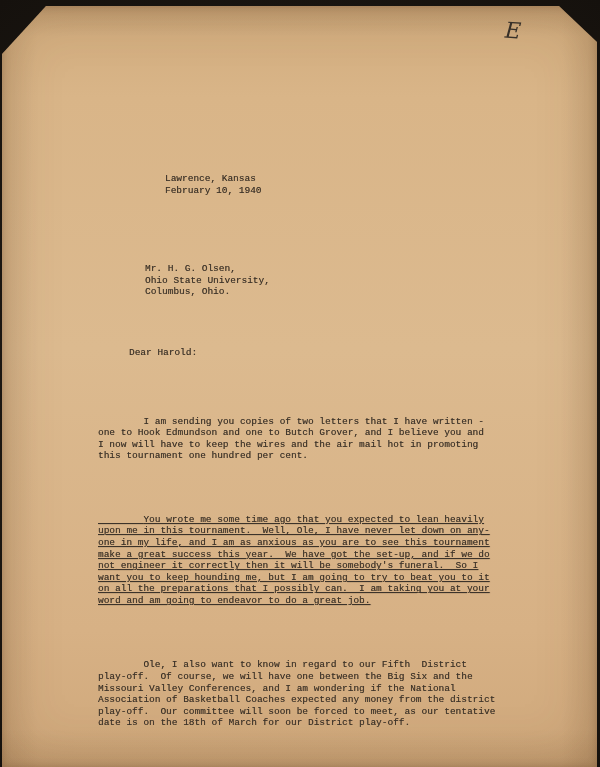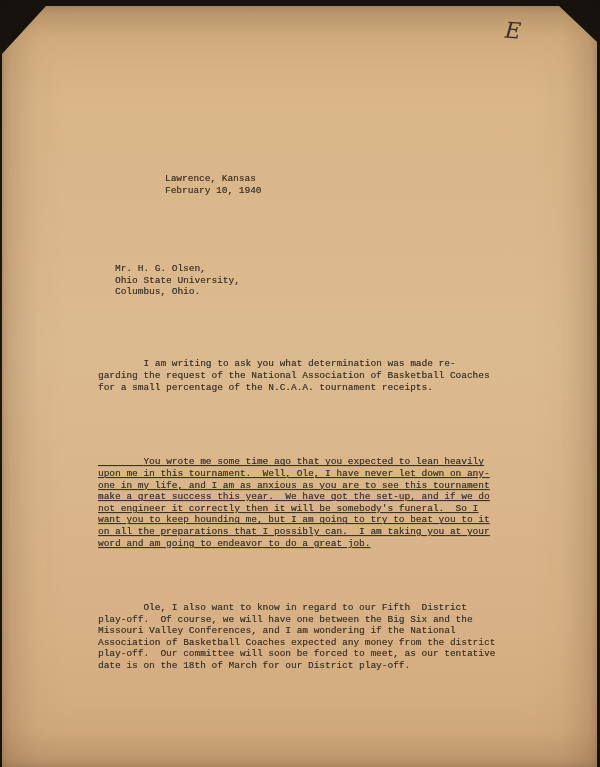--- a/index.html
+++ b/index.html
@@ -45,46 +45,48 @@
     width: 410px;
     font-size: 9.4px;
     line-height: 11.6px;
     color: #3c332a;
     white-space: pre-wrap;
     text-shadow: 0.2px 0.2px 0.3px rgba(45, 32, 18, 0.55);
     letter-spacing: 0.05px;
   }
   .block { white-space: pre-wrap; }
   .dateline   { margin-left: 67px; margin-bottom: 32px; }
-  .recipient  { margin-left: 17px;  margin-bottom: 14px; }
+  .recipient  { margin-left: 47px;  margin-bottom: 14px; }
   .salutation { margin-left: 31px;  margin-bottom: 11px; }
   .para       { margin-bottom: 17px; }
   .para.p3    { margin-bottom: 18px; text-decoration: underline; }
 </style>
 </head>
 <body>
 
 <div class="scan-bg">
   <div class="paper"></div>
 
   <div class="hand-mark">E</div>
 
   <div class="letter-body">
     <div class="block dateline">Lawrence, Kansas
 February 10, 1940</div>
 
     <div class="block recipient">Mr. H. G. Olsen,
 Ohio State University,
 Columbus, Ohio.</div>
 
+    <div class="block salutation">Dear Harold:</div>
 
-    <div class="block para p1">        I am writing to ask you what determination was made re-
-garding the request of the National Association of Basketball Coaches
-for a small percentage of the N.C.A.A. tournament receipts.</div>
 
+    <div class="block para p2">        I am sending you copies of two letters that I have written -
+one to Hook Edmundson and one to Butch Grover, and I believe you and
+I now will have to keep the wires and the air mail hot in promoting
+this tournament one hundred per cent.</div>
 
     <div class="block para p3">        You wrote me some time ago that you expected to lean heavily
 upon me in this tournament.  Well, Ole, I have never let down on any-
 one in my life, and I am as anxious as you are to see this tournament
 make a great success this year.  We have got the set-up, and if we do
 not engineer it correctly then it will be somebody's funeral.  So I
 want you to keep hounding me, but I am going to try to beat you to it
 on all the preparations that I possibly can.  I am taking you at your
 word and am going to endeavor to do a great job.</div>
 

